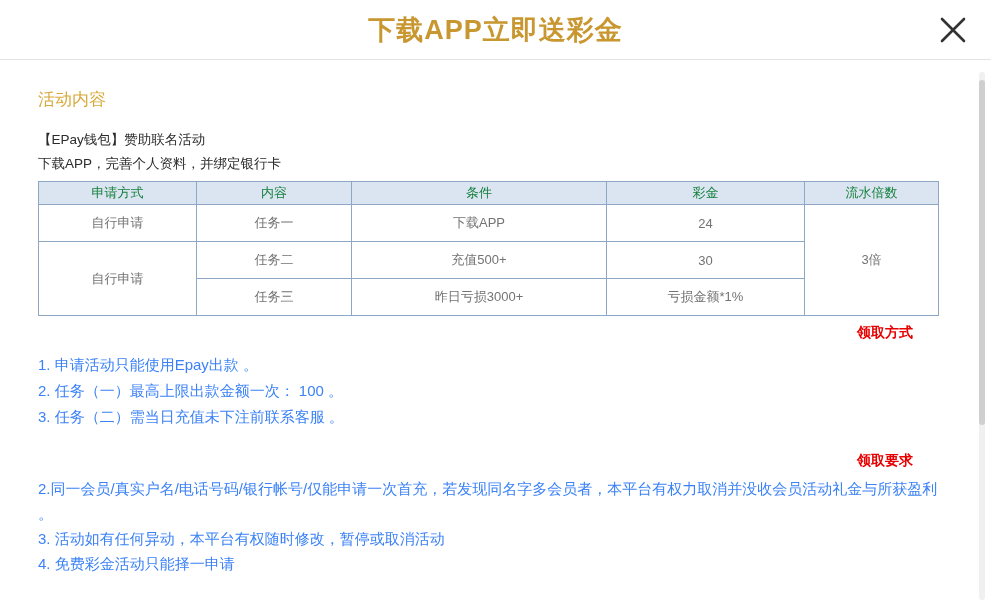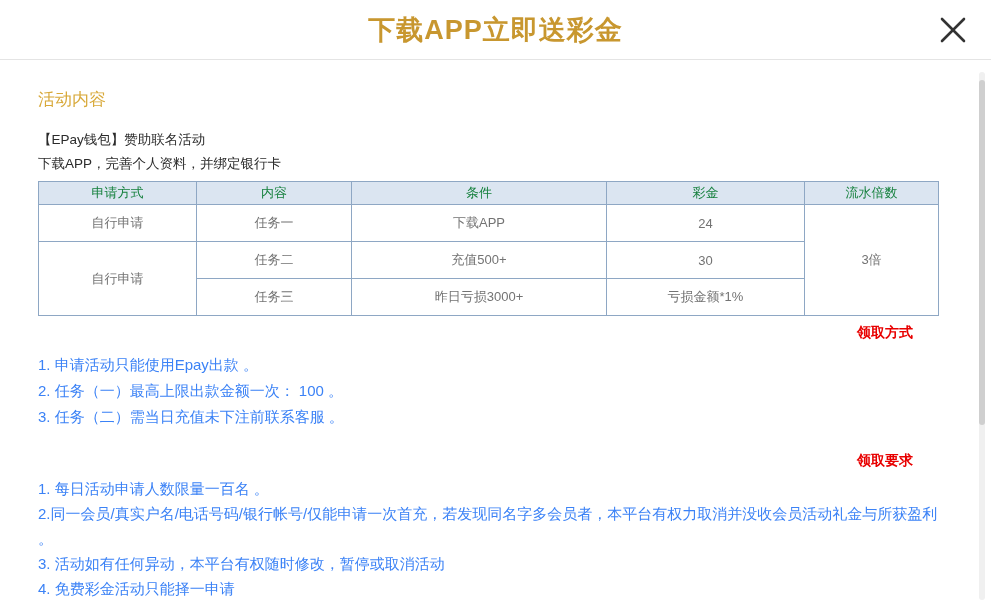--- a/index.html
+++ b/index.html
@@ -196,21 +196,20 @@
 
     <ul class="list">
       <li>1. 申请活动只能使用Epay出款 。</li>
       <li>2. 任务（一）最高上限出款金额一次：  100 。</li>
       <li>3. 任务（二）需当日充值未下注前联系客服 。</li>
     </ul>
 
     <div class="red-heading second">领取要求</div>
 
     <ul class="list requirements">
-      <li>1.  每日活动申请人数限量一百名 。</li>
       <li>2.同一会员/真实户名/电话号码/银行帐号/仅能申请一次首充，若发现同名字多会员者，本平台有权力取消并没收会员活动礼金与所获盈利 。</li>
       <li>3. 活动如有任何异动，本平台有权随时修改，暂停或取消活动</li>
       <li>4. 免费彩金活动只能择一申请</li>
     </ul>
 
   </div>
 
   <div class="scrollbar-track">
     <div class="scrollbar-thumb"></div>
   </div>

